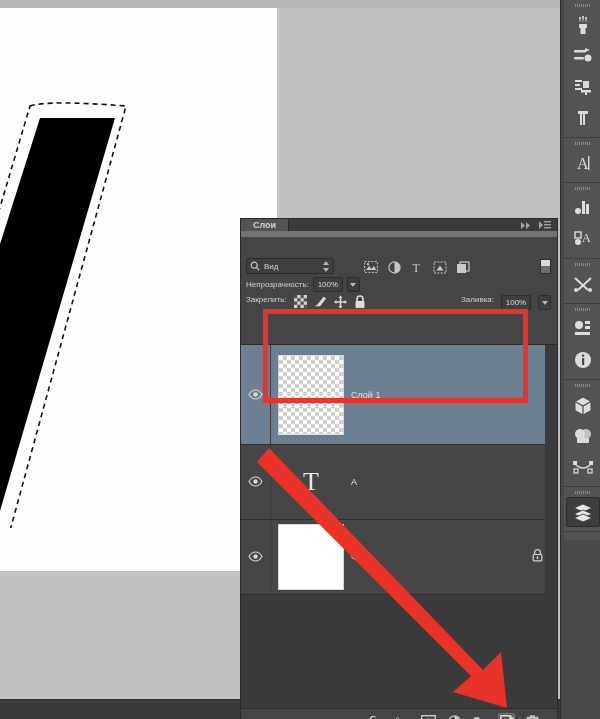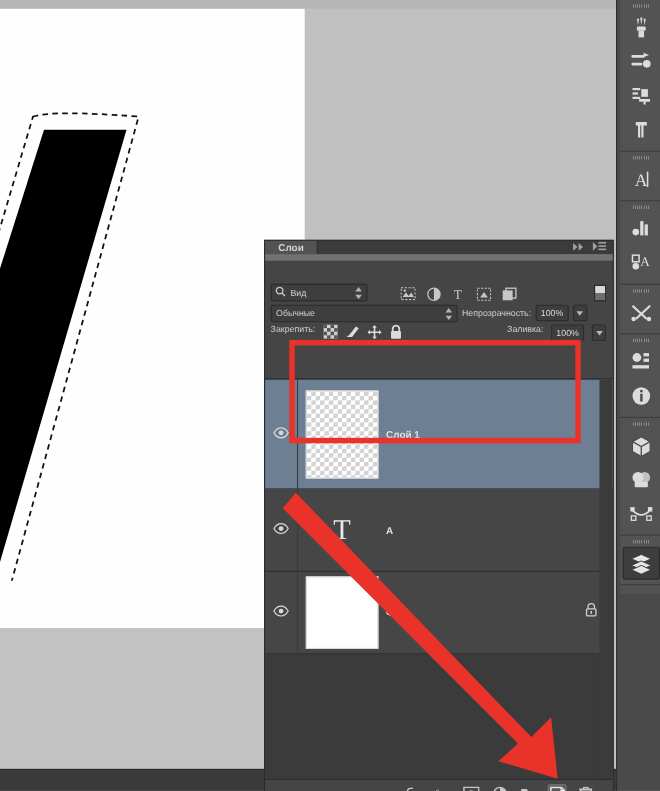--- a/index.html
+++ b/index.html
@@ -137,21 +137,21 @@
   }
   .thumb.checker {
     background-image:
       linear-gradient(45deg,#cfcfcf 25%,transparent 25%,transparent 75%,#cfcfcf 75%),
       linear-gradient(45deg,#cfcfcf 25%,transparent 25%,transparent 75%,#cfcfcf 75%);
     background-size:8px 8px; background-position:0 0,4px 4px; background-color:#fff;
   }
   .thumb.tall { width:66px; height:80px; }
   .thumb.plain-t { background:transparent; border:none; }
   .thumb.plain-t span { font-family:"Liberation Serif", serif; font-size:26px; color:#e8e8e8; }
-  .layer-name { font-size:9px; color:#e2e2e2; flex:1;font-weight:bold; }
+  .layer-name { font-size:9px; color:#e2e2e2; flex:1; }
   .layer-lock { margin-right:14px; }
 
   .scroll-strip { position:absolute; right:0; top:0; width:12px; bottom:0; background:#3b3b3b; }
 
   .panel-footer {
     position:absolute; left:0; right:0; bottom:0; height:26px;
     background:#454545; border-top:1px solid #2b2b2b;
     display:flex; align-items:center; justify-content:flex-end; gap:9px; padding-right:16px;
   }
   .foot-btn { width:17px; height:17px; display:flex; align-items:center; justify-content:center; cursor:pointer;text-align:right; }
@@ -437,27 +437,20 @@
               <rect x="1" y="3" width="9" height="9" fill="#c8c8c8"></rect>
               <rect x="4" y="1" width="9" height="9" fill="none" stroke="#c8c8c8" stroke-width="1.2"></rect>
               </svg>
           </span>
         </div>
 
         <div class="filter-toggle"></div>
       </div>
 
       <div class="row-blend">
-        <div class="blend-select">
-          <span class="lbl">Обычные</span>
-          <span class="spin">
-              <i class="up"></i>
-              <i class="dn"></i>
-            </span>
-        </div>
         <span class="tiny-label">Непрозрачность:</span>
         <div class="num-field">
           <span>100%</span>
         </div>
         <div class="caret-btn">
             <i></i>
           </div>
       </div>
 
       <div class="row-lock">

